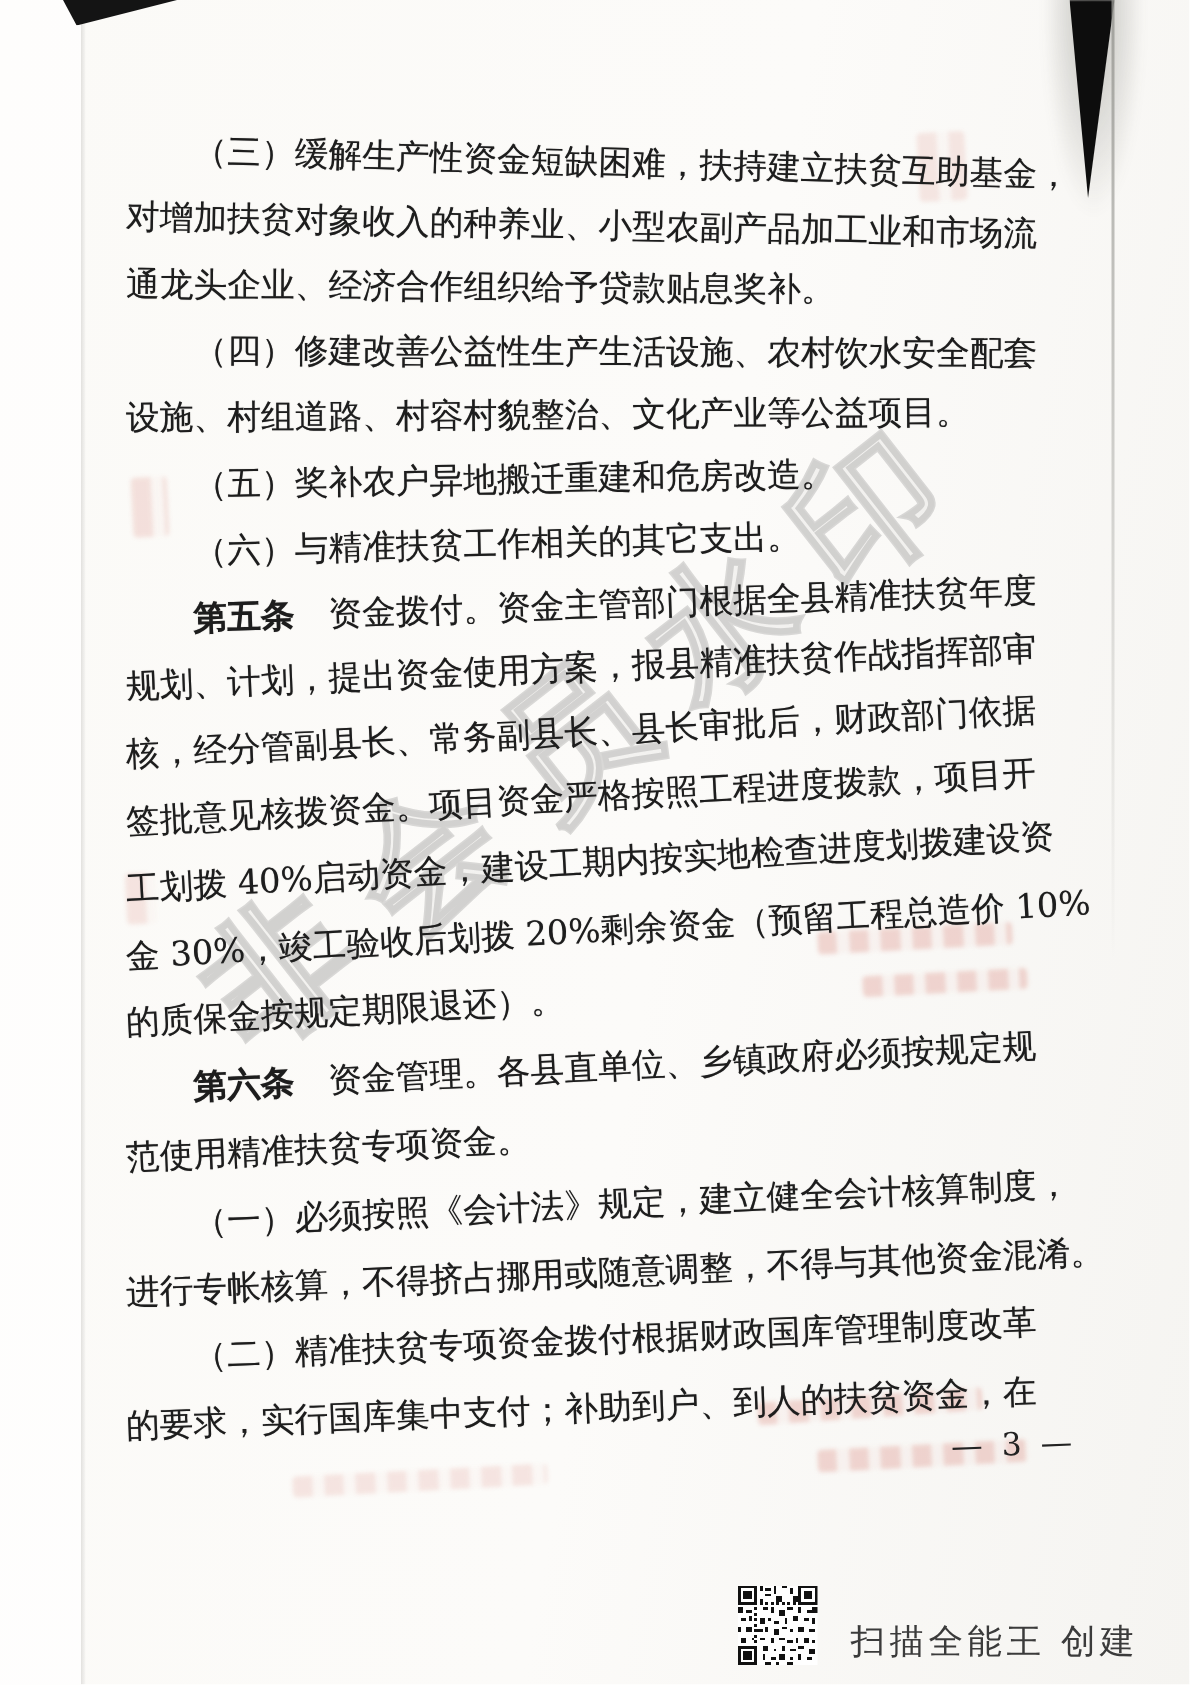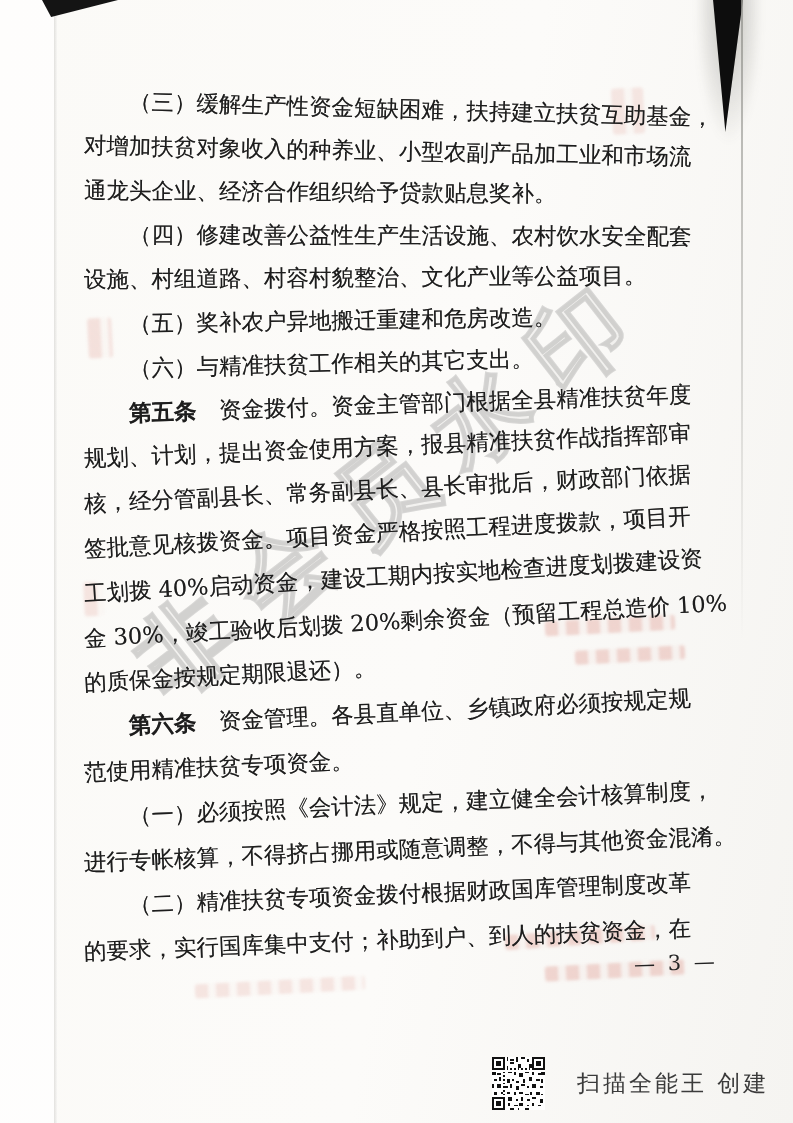--- a/index.html
+++ b/index.html
@@ -77,21 +77,21 @@
 
   .page-number {
     position:absolute; left:634px; top:951px; z-index:2;
     font-family:"DejaVu Serif", serif; font-size:21px; color:#222;
     letter-spacing:3px; white-space:nowrap; transform:rotate(-2deg);
   }
 
   
   .footer {
     position:absolute; left:492px; top:1057px; z-index:2;
-    display:flex; align-items:center; gap:32px;
+    display:flex; align-items:flex-end; gap:22px;
   }
   .qr { width:53px; height:53px; display:block; }
   .footer-text {
     font-size:23px; color:#3b3b3b; letter-spacing:3px; white-space:nowrap;
     font-family:"DejaVu Sans", sans-serif;
   }
 </style>
 </head>
 <body>
 

